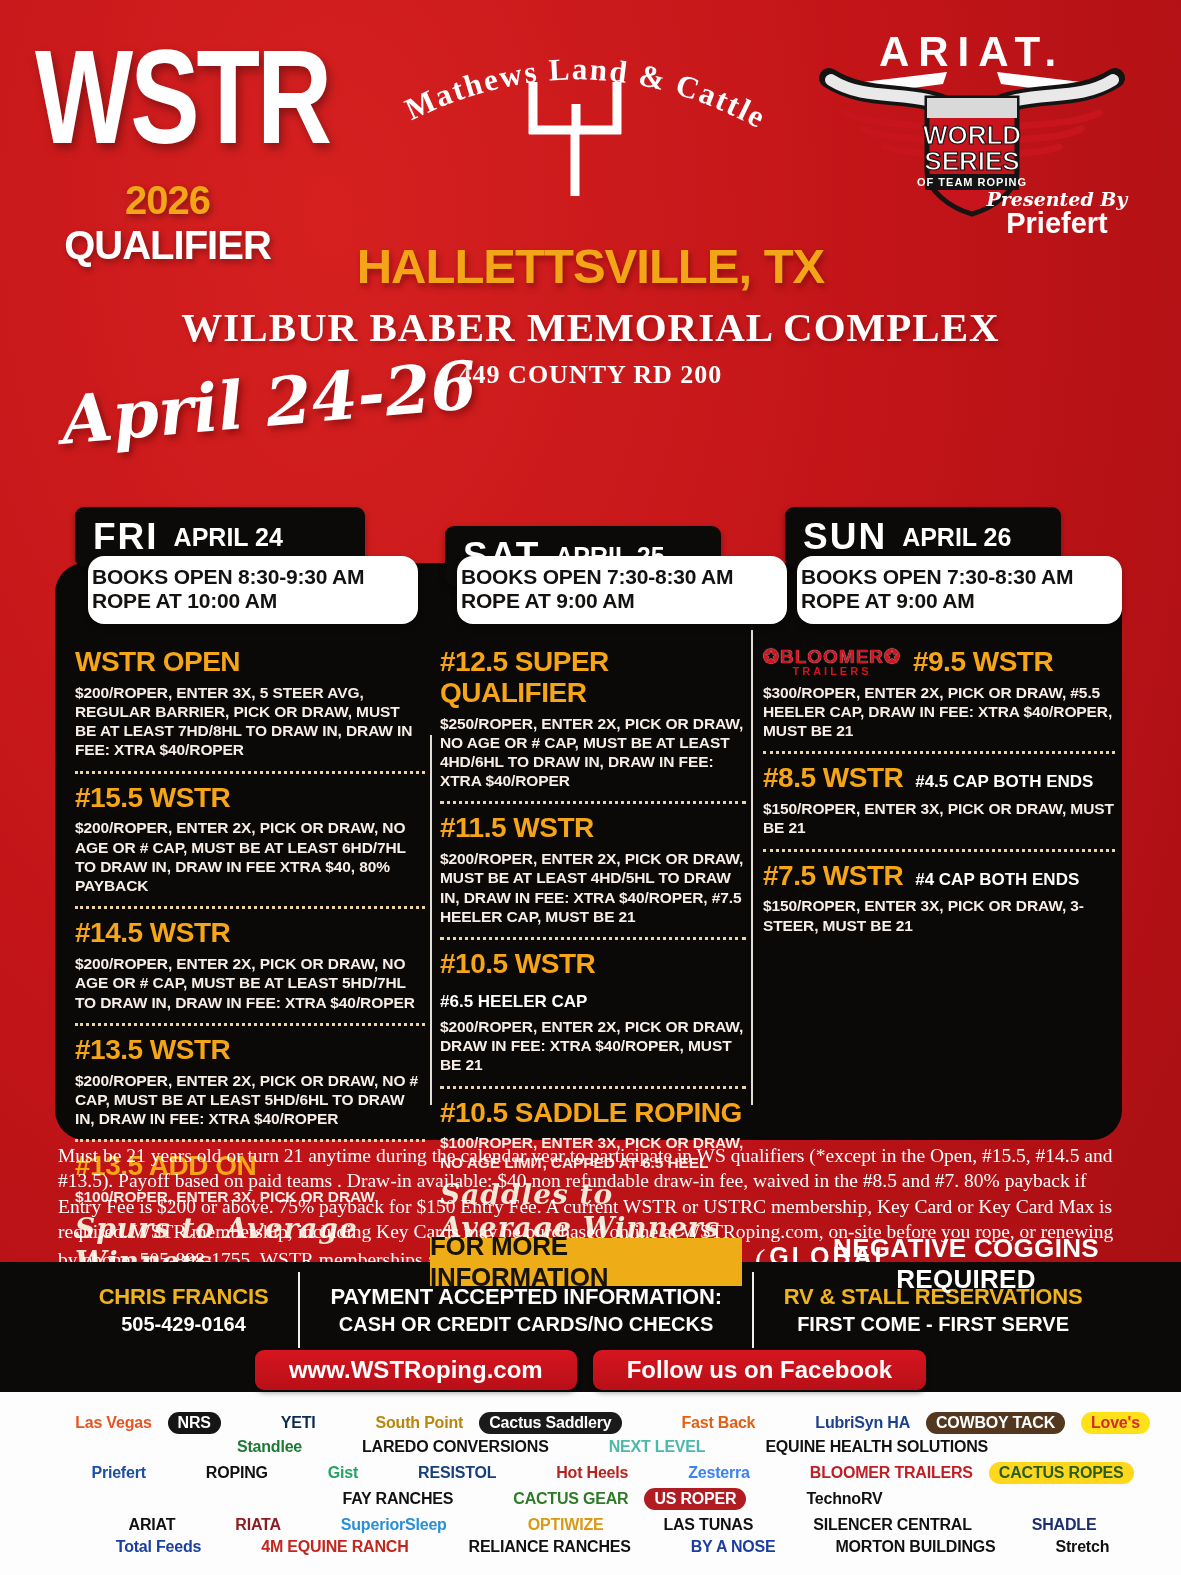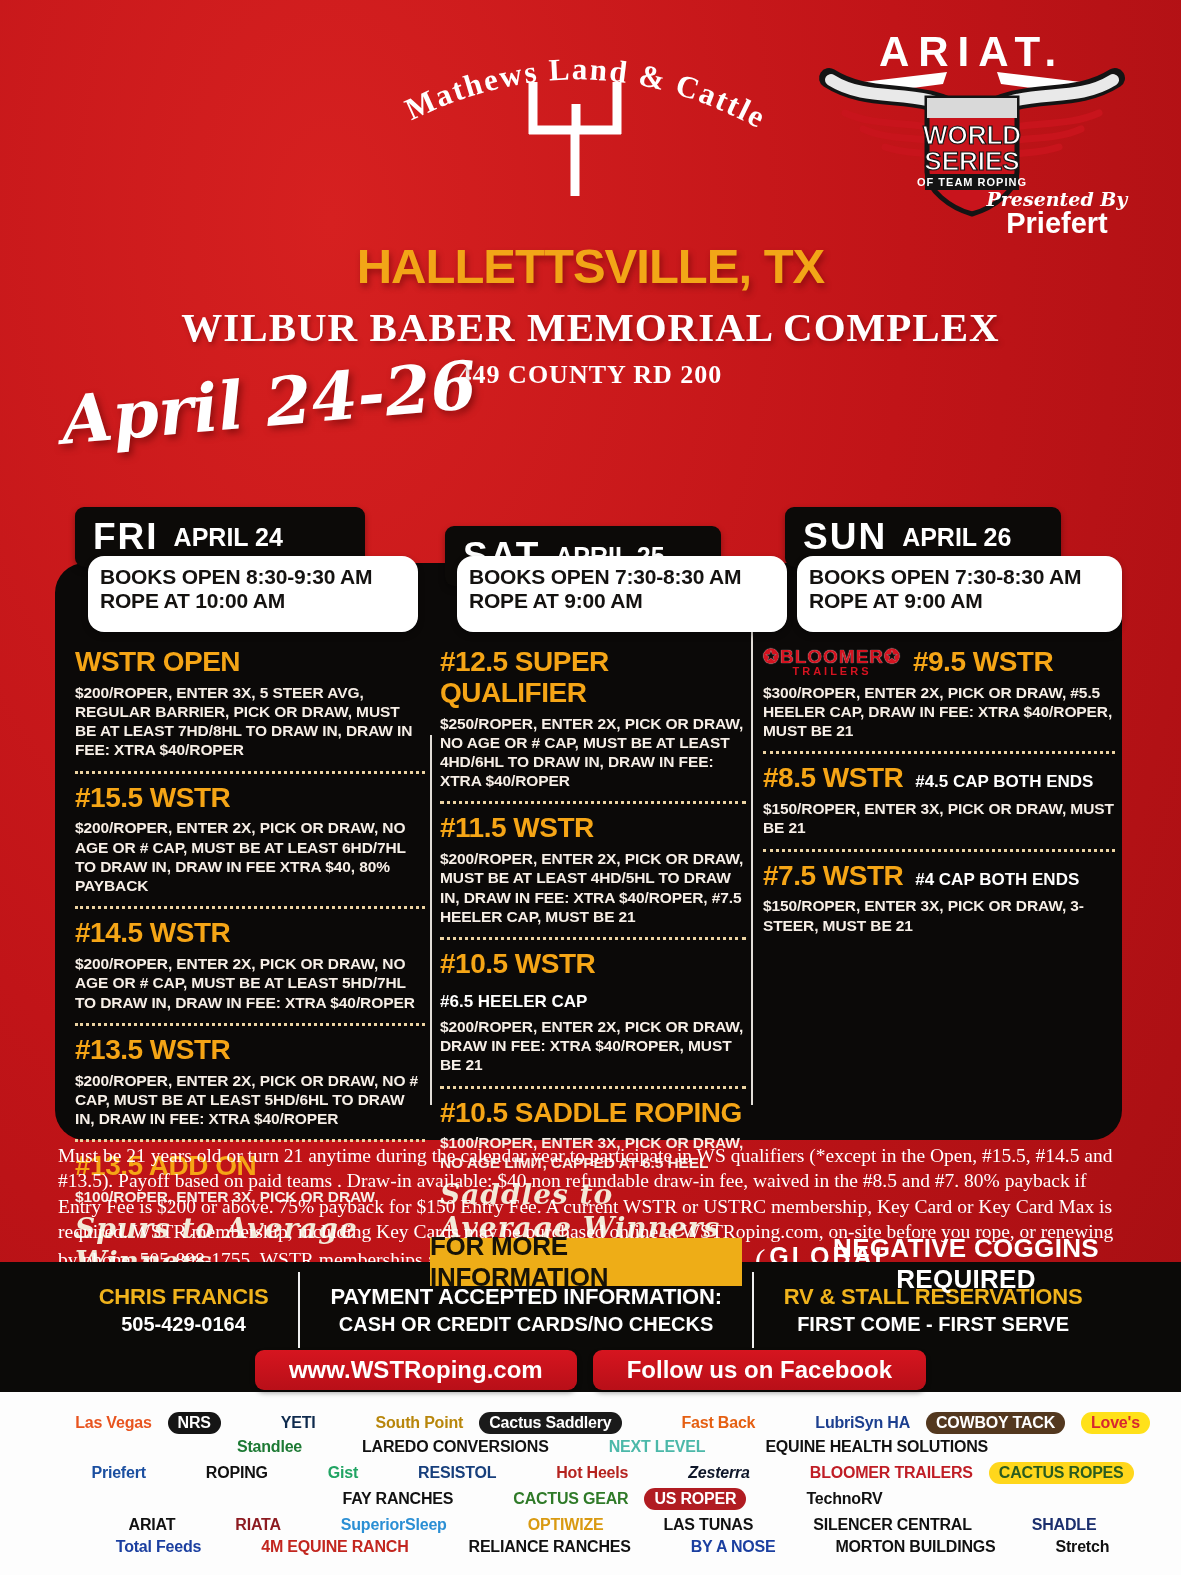--- a/index.html
+++ b/index.html
@@ -24,21 +24,21 @@
   .panel{position:absolute;left:55px;top:563px;width:1067px;height:577px;background:#0b0908;border-radius:30px;}
   .col-divider{position:absolute;width:2px;background:rgba(250,245,238,.9);}
   .div1{left:430px;top:735px;height:370px;}
   .div2{left:751px;top:630px;height:475px;}
   .day-header{position:absolute;height:60px;background:#0c0a08;border-radius:9px;display:flex;align-items:center;padding-left:18px;gap:15px;color:#fff;box-shadow:0 3px 6px rgba(0,0,0,.35);}
   .dh1{left:75px;top:507px;width:272px;}
   .dh2{left:445px;top:526px;width:258px;}
   .dh3{left:785px;top:507px;width:258px;}
   .day-label{font-size:37px;font-weight:900;letter-spacing:2px;}
   .day-date{font-size:25px;font-weight:700;letter-spacing:0;}
-  .books-box{position:absolute;height:76px;background:#fff;border-radius:16px;padding:9px 0 0 12px;box-sizing:border-box;color:#141210;font-size:21px;font-weight:800;line-height:1.15;letter-spacing:-0.2px;box-shadow:0 3px 6px rgba(0,0,0,.3);}
+  .books-box{position:absolute;height:68px;background:#fff;border-radius:16px;padding:9px 0 0 4px;box-sizing:border-box;color:#141210;font-size:21px;font-weight:800;line-height:1.15;letter-spacing:-0.2px;box-shadow:0 3px 6px rgba(0,0,0,.3);}
   .bb1{left:88px;top:556px;width:330px;}
   .bb2{left:457px;top:556px;width:330px;}
   .bb3{left:797px;top:556px;width:325px;}
   .day-col{position:absolute;top:638px;}
   .dc1{left:75px;width:350px;}
   .dc2{left:440px;width:306px;}
   .dc3{left:763px;width:352px;}
   .event{padding:9px 0 11px;}
   .event:not(:last-child){border-bottom:3px dotted #ecd3a2;}
   .ev-head{display:flex;align-items:baseline;gap:12px;flex-wrap:wrap;}
@@ -72,20 +72,27 @@
   .footer{position:absolute;left:0;top:1392px;width:100%;height:183px;background:#fdfdfd;display:flex;flex-direction:column;justify-content:center;gap:6px;padding:4px 0;box-sizing:border-box;}
   .sponsor-row{display:flex;flex-wrap:wrap;justify-content:center;align-items:center;column-gap:16px;row-gap:4px;padding:0 24px;}
   .sponsor{font-size:16px;font-weight:800;white-space:nowrap;letter-spacing:-0.2px;padding-left:44px;}
   .sponsor.boxed{padding:2px 10px;border-radius:13px;}
 </style>
 </head>
 <body>
 
 <div class="poster">
 
+  <div class="wstr-block">
+    <div class="wstr-main">WSTR</div>
+    <div class="wstr-sub">
+      <span class="yr">2026</span>
+      <span>QUALIFIER</span>
+    </div>
+  </div>
 
   <svg class="mathews-svg" width="460" height="205" viewBox="0 0 460 205">
     <path id="mlc-arc" d="M 18 118 Q 230 -12 442 128" fill="none"></path>
     <text font-family="Liberation Serif, serif" font-size="31" font-weight="600" fill="#ffffff" letter-spacing="2">
       <textPath href="#mlc-arc" startOffset="50%" text-anchor="middle">Mathews Land &amp; Cattle</textPath>
     </text>
     <g stroke="#ffffff" stroke-width="9" fill="none">
       <path d="M178,58 V110"></path>
       <path d="M221,80 V110"></path>
       <path d="M262,58 V110"></path>
@@ -346,21 +353,21 @@
         <span class="sponsor" style="color: rgb(76, 184, 169);">NEXT LEVEL</span>
         <span class="sponsor" style="color: rgb(17, 17, 17);">EQUINE HEALTH SOLUTIONS</span>
       </div>
     <div class="sponsor-row">
 
     <span class="sponsor" style="color: rgb(27, 79, 160);">Priefert</span>
         <span class="sponsor" style="color: rgb(17, 17, 17);">ROPING</span>
         <span class="sponsor" style="color: rgb(33, 164, 99);">Gist</span>
         <span class="sponsor" style="color: rgb(23, 63, 124);">RESISTOL</span>
         <span class="sponsor" style="color: rgb(181, 35, 31);">Hot Heels</span>
-        <span class="sponsor" style="color: #0f172a; font-style: italic;">Zesterra</span>
+        <span class="sponsor" style="color: #3b82f6;">Zesterra</span>
         <span class="sponsor" style="color: rgb(192, 29, 37);">BLOOMER TRAILERS</span>
         <span class="sponsor boxed" style="color: rgb(42, 92, 31); background: rgb(255, 215, 28);">CACTUS ROPES</span>
         <span class="sponsor" style="color: rgb(17, 17, 17);">FAY RANCHES</span>
         <span class="sponsor" style="color: rgb(47, 122, 40);">CACTUS GEAR</span>
         <span class="sponsor boxed" style="color: rgb(255, 255, 255); background: rgb(177, 28, 34);">US ROPER</span>
         <span class="sponsor" style="color: rgb(17, 17, 17);">TechnoRV</span>
       </div>
     <div class="sponsor-row">
 
     <span class="sponsor" style="color: rgb(17, 17, 17);">ARIAT</span>

